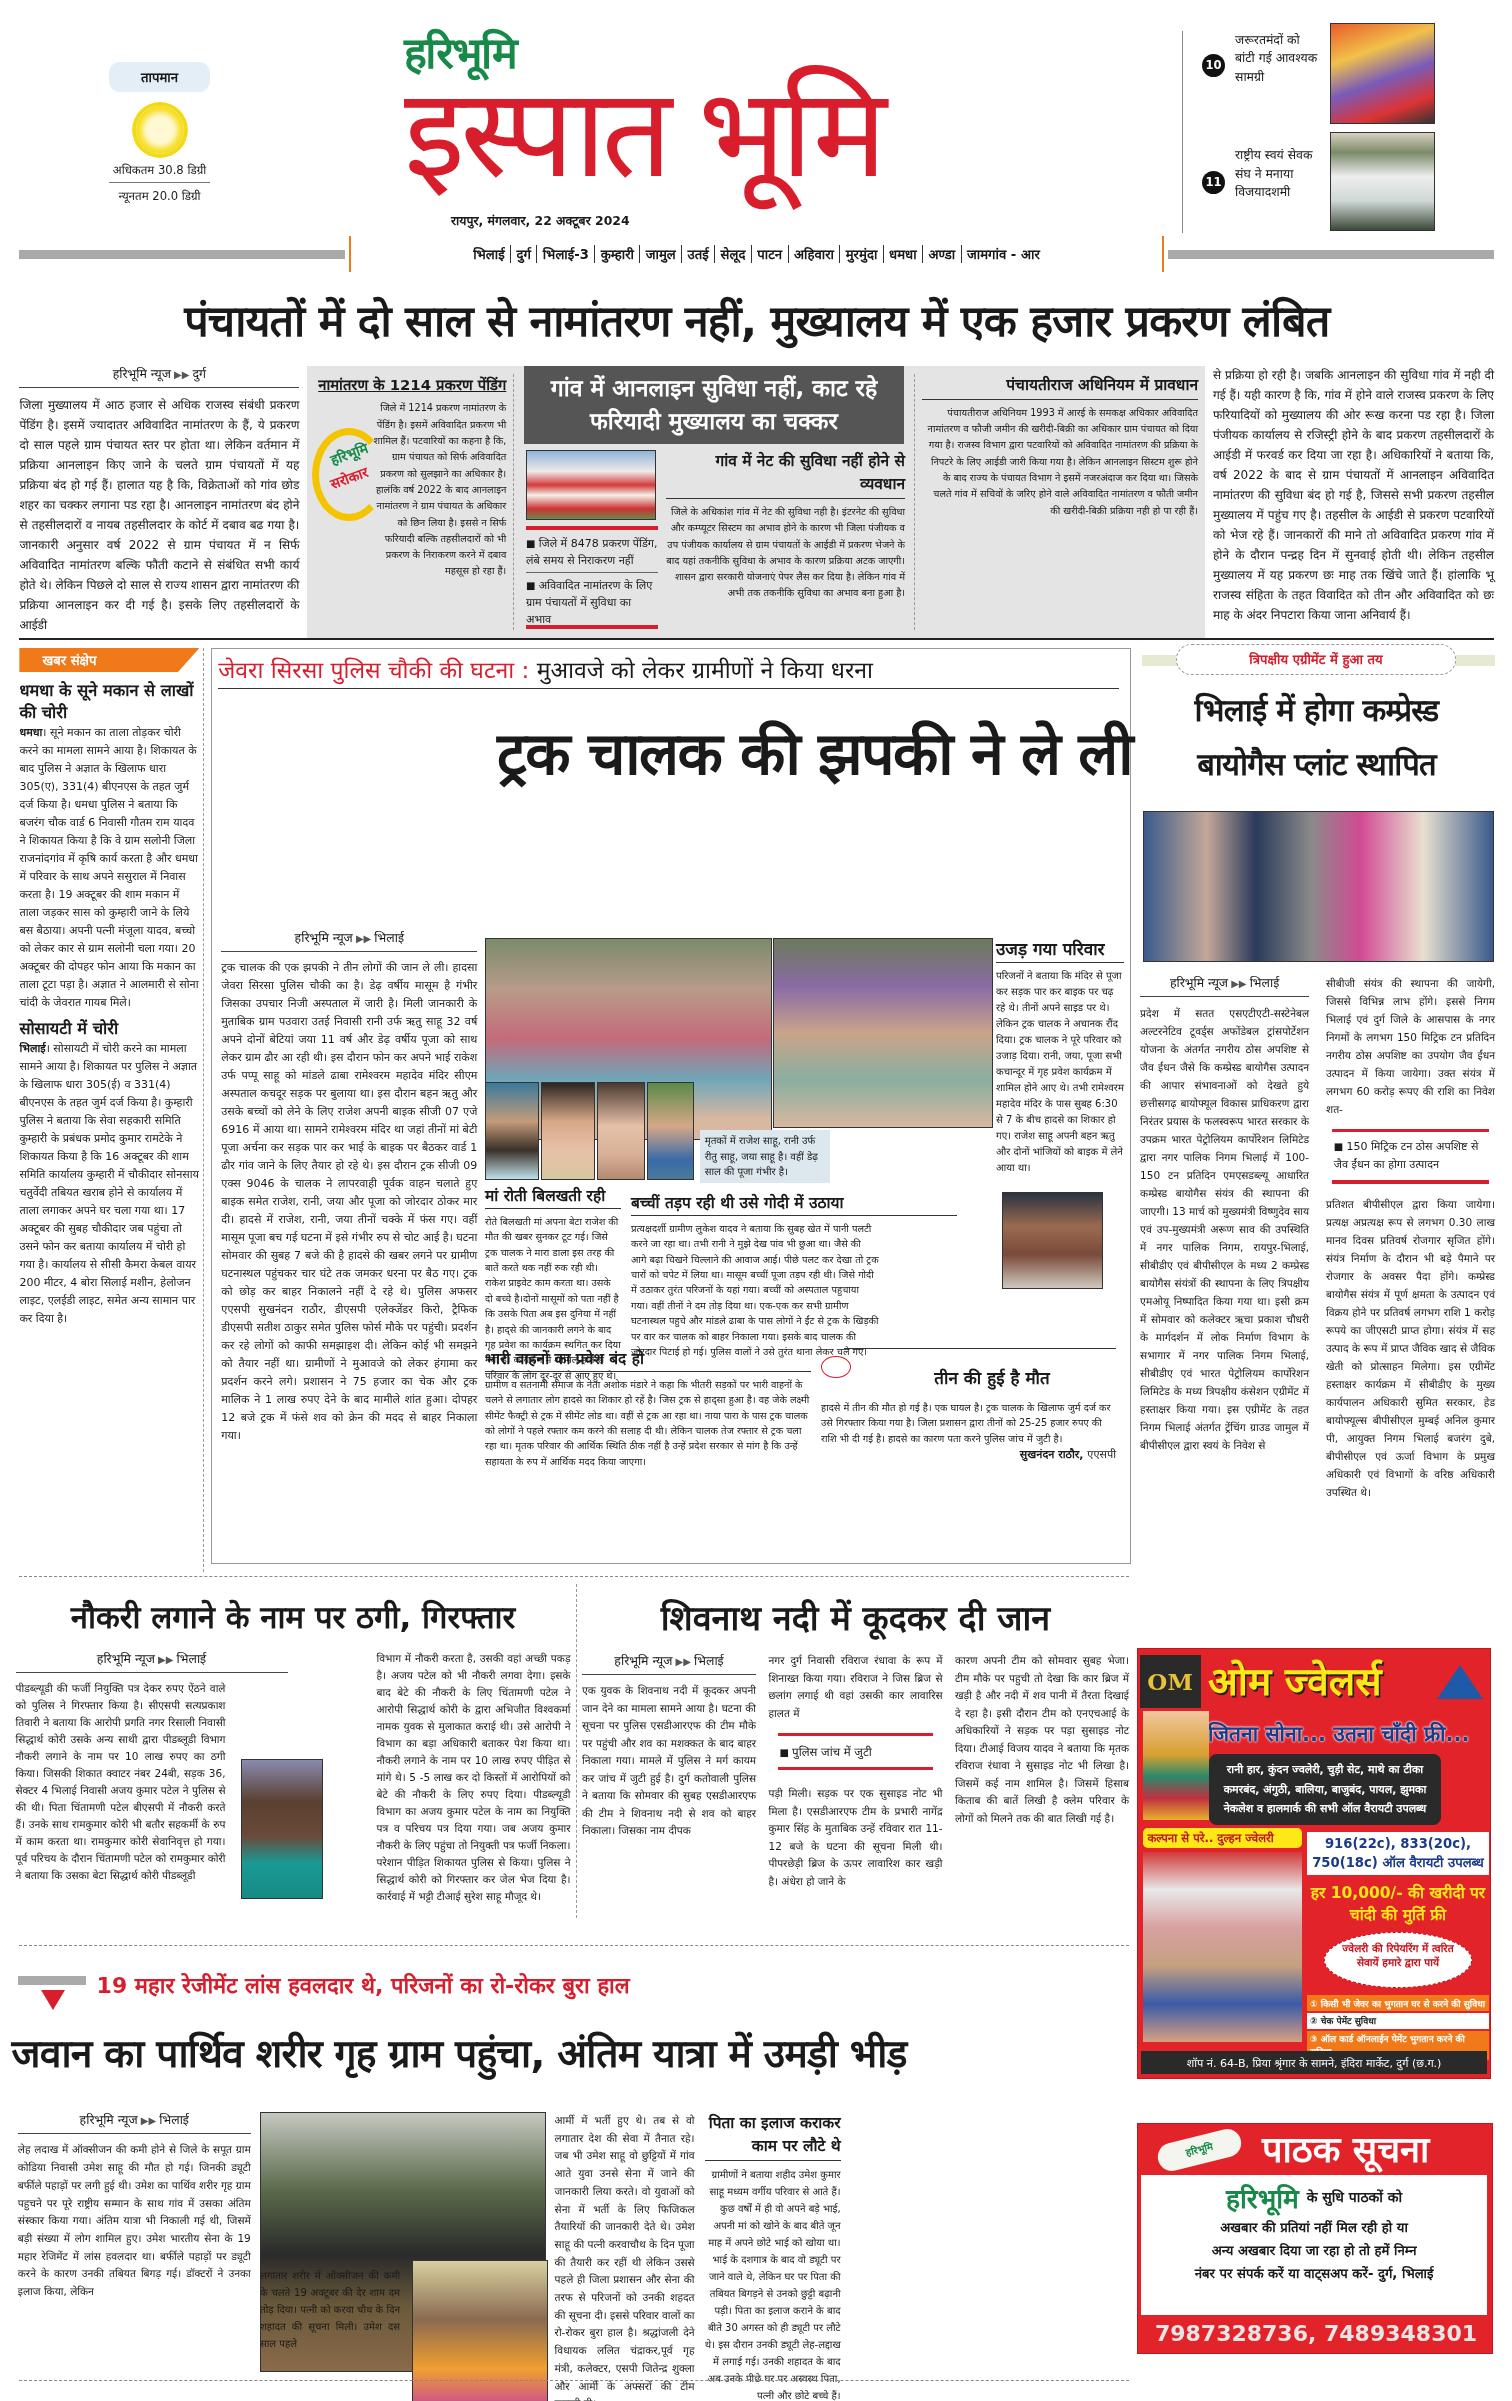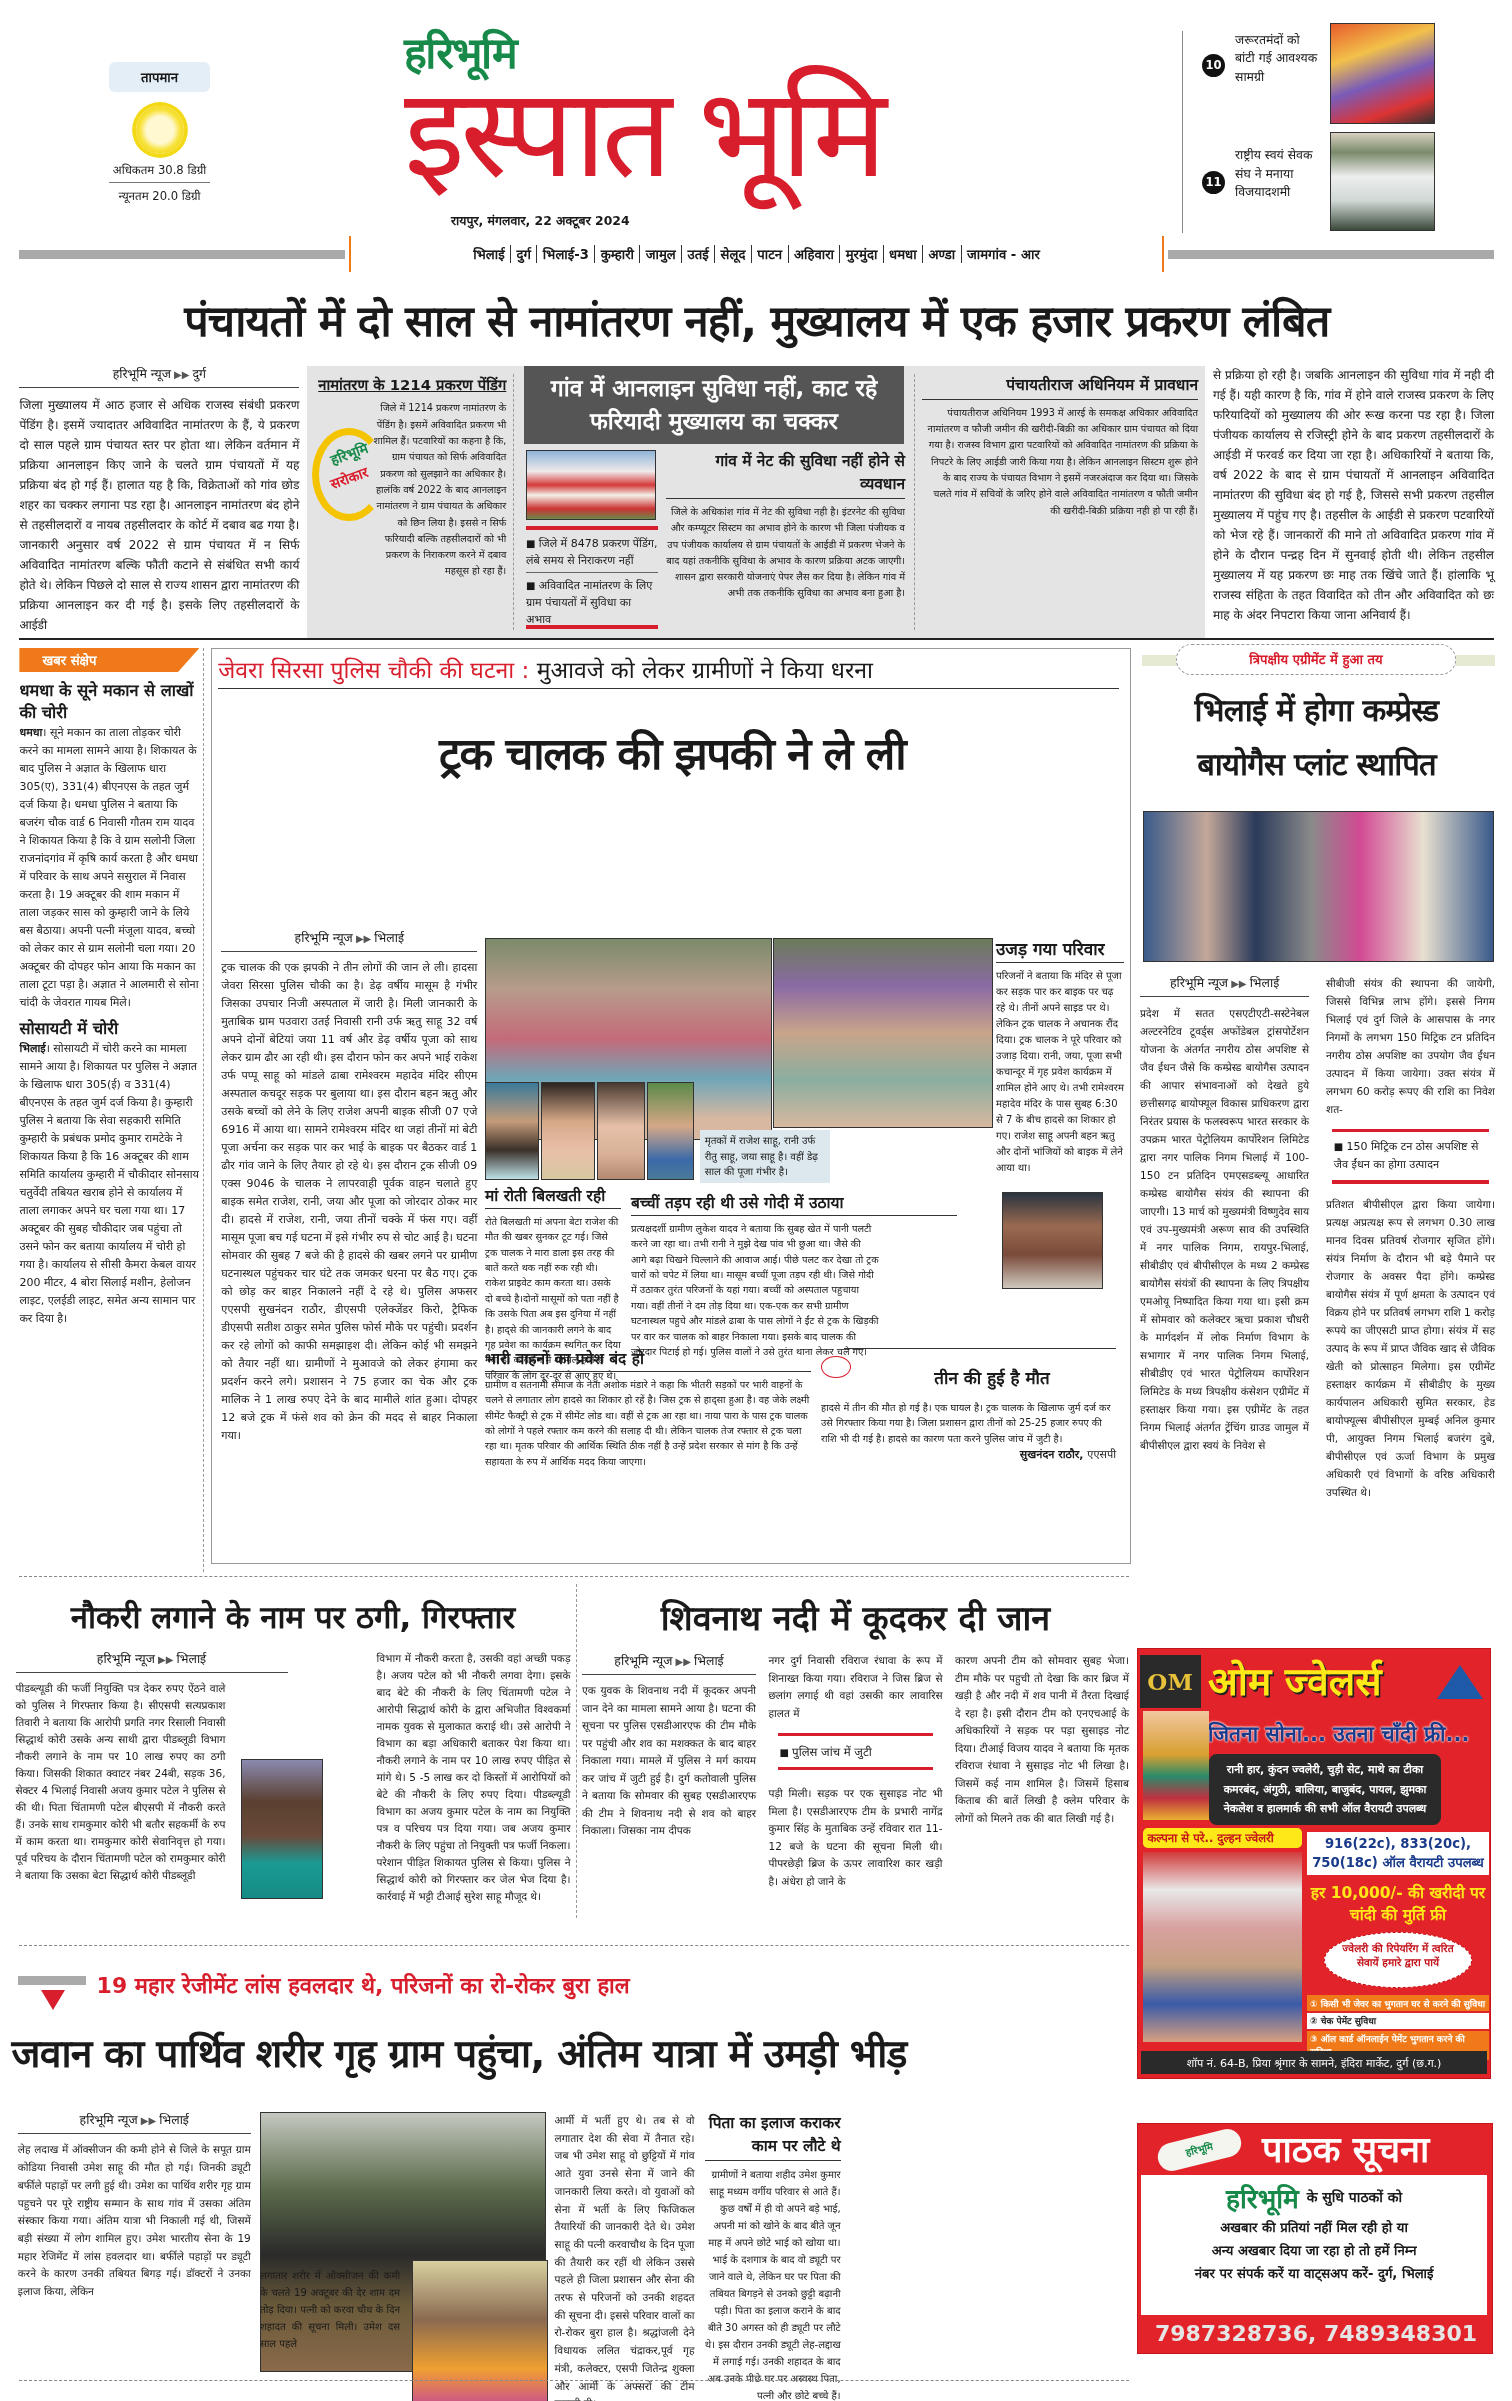--- a/index.html
+++ b/index.html
@@ -13,21 +13,21 @@
 .photo{background:linear-gradient(135deg,#8a9a6a,#c4b29a 40%,#7d8c9c 70%,#5a6b4a);border:0.8px solid #333}
 .subhead{font-weight:bold;text-decoration:underline;font-size:20px;line-height:26.4px}
 .redbar{height:5.4px;background:#d81e2c}
 .bullet::before{content:"■ ";font-size:10px}
 .sep-v{position:absolute;width:0.8px;border-left:0.8px dashed #999}
 </style>
 </head>
 <body>
 
 <div class="abs" style="left:109px;top:62px;width:101px;height:179px;text-align:center">
-  <div style="background:#e4eef6;border-radius:6px;padding:6.2px 0;font-size:13.2px;font-weight:bold">तापमान</div>
+  <div style="background:#e4eef6;border-radius:11px;padding:6.2px 0;font-size:13.2px;font-weight:bold">तापमान</div>
   <div style="margin:14px auto 7.8px;width:48px;height:48px;border-radius:50%;background:radial-gradient(circle,#fff8d0 40%,#f8e238 60%,#e8c800 100%);box-shadow:0 0 0 3.9px #f3d916"></div>
   <div style="font-size:11.6px;padding-bottom:4.7px;border-bottom:1.6px solid #777">अधिकतम 30.8 डिग्री</div>
   <div style="font-size:11.6px;padding-top:4.7px">न्यूनतम 20.0 डिग्री</div>
 </div>
 
 <div class="abs" style="left:404px;top:15.5px;width:559px;height:225px">
   <div style="position:absolute;left:0;top:6.2px;font-size:43px;font-weight:bold;color:#178a4a;letter-spacing:-1.6px">हरिभूमि</div>
   <div style="position:absolute;left:0;top:47px;font-size:124px;line-height:140px;color:#d81e2c;font-family:'DejaVu Sans Condensed','Liberation Sans',sans-serif;letter-spacing:-4.7px;white-space:nowrap">इस्पात भूमि</div>
   <div style="position:absolute;left:47px;top:196px;font-size:12.4px;font-weight:bold">रायपुर, मंगलवार, 22 अक्टूबर 2024</div>
 </div>
@@ -110,21 +110,21 @@
   <p class="small" style="text-align:left;font-size:11px;line-height:18px"><b>धमधा</b><span>। सूने मकान का ताला तोड़कर चोरी करने का मामला सामने आया है। शिकायत के बाद पुलिस ने अज्ञात के खिलाफ धारा 305(ए), 331(4) बीएनएस के तहत जुर्म दर्ज किया है। धमधा पुलिस ने बताया कि बजरंग चौक वार्ड 6 निवासी गौतम राम यादव ने शिकायत किया है कि वे ग्राम सलोनी जिला राजनांदगांव में कृषि कार्य करता है और धमधा में परिवार के साथ अपने ससुराल में निवास करता है। 19 अक्टूबर की शाम मकान में ताला जड़कर सास को कुम्हारी जाने के लिये बस बैठाया। अपनी पत्नी मंजूला यादव, बच्चो को लेकर कार से ग्राम सलोनी चला गया। 20 अक्टूबर की दोपहर फोन आया कि मकान का ताला टूटा पड़ा है। अज्ञात ने आलमारी से सोना चांदी के जेवरात गायब मिले।</span></p>
   <div style="font-size:16.3px;line-height:22px;font-weight:bold;margin-top:6.2px">सोसायटी में चोरी</div>
   <p class="small" style="text-align:left;font-size:11px;line-height:18px"><b>भिलाई</b><span>। सोसायटी में चोरी करने का मामला सामने आया है। शिकायत पर पुलिस ने अज्ञात के खिलाफ धारा 305(ई) व 331(4) बीएनएस के तहत जुर्म दर्ज किया है। कुम्हारी पुलिस ने बताया कि सेवा सहकारी समिति कुम्हारी के प्रबंधक प्रमोद कुमार रामटेके ने शिकायत किया है कि 16 अक्टूबर की शाम समिति कार्यालय कुम्हारी में चौकीदार सोनसाय चतुर्वेदी तबियत खराब होने से कार्यालय में ताला लगाकर अपने घर चला गया था। 17 अक्टूबर की सुबह चौकीदार जब पहुंचा तो उसने फोन कर बताया कार्यालय में चोरी हो गया है। कार्यालय से सीसी कैमरा केबल वायर 200 मीटर, 4 बोरा सिलाई मशीन, हेलोजन लाइट, एलईडी लाइट, समेत अन्य सामान पार कर दिया है।</span></p>
 </div>
 <div class="sep-v" style="left:203px;top:648px;height:924px"></div>
 
 <div class="abs" style="left:211px;top:648px;width:920px;height:916px;border:1.6px solid #999">
   <div style="position:absolute;left:6.2px;top:3.1px;width:901px;font-size:23px;line-height:36px;border-bottom:1.6px solid #333;white-space:nowrap">
     <span style="color:#d81e2c">जेवरा सिरसा पुलिस चौकी की घटना :</span> <span>मुआवजे को लेकर ग्रामीणों ने किया धरना</span>
   </div>
-  <div style="position:absolute;left:0;top:62px;width:920px;text-align:center;font-size:44px;line-height:85px;font-weight:bold;letter-spacing:-1.6px">ट्रक चालक की झपकी ने ले ली</div>
+  <div style="position:absolute;left:0;top:62px;width:920px;text-align:right;font-size:59px;line-height:85px;font-weight:bold;letter-spacing:-1.6px">ट्रक चालक की झपकी ने ले ली</div>
 
   <div style="position:absolute;left:9.3px;top:280px;width:256px">
     <div class="byline"><span>हरिभूमि न्यूज</span><span class="arr">▶▶</span><span>भिलाई</span></div>
     <p style="font-size:11px;line-height:18px;text-align:justify">ट्रक चालक की एक झपकी ने तीन लोगों की जान ले ली। हादसा जेवरा सिरसा पुलिस चौकी का है। डेढ़ वर्षीय मासूम है गंभीर जिसका उपचार निजी अस्पताल में जारी है। मिली जानकारी के मुताबिक ग्राम पउवारा उतई निवासी रानी उर्फ ऋतु साहू 32 वर्ष अपने दोनों बेटियां जया 11 वर्ष और डेढ़ वर्षीय पूजा को साथ लेकर ग्राम ढौर आ रही थी। इस दौरान फोन कर अपने भाई राकेश उर्फ पप्पू साहू को मांडले ढाबा रामेश्वरम महादेव मंदिर सीएम अस्पताल कचदूर सड़क पर बुलाया था। इस दौरान बहन ऋतु और उसके बच्चों को लेने के लिए राजेश अपनी बाइक सीजी 07 एजे 6916 में आया था। सामने रामेश्वरम मंदिर था जहां तीनों मां बेटी पूजा अर्चना कर सड़क पार कर भाई के बाइक पर बैठकर वार्ड 1 ढौर गांव जाने के लिए तैयार हो रहे थे। इस दौरान ट्रक सीजी 09 एक्स 9046 के चालक ने लापरवाही पूर्वक वाहन चलाते हुए बाइक समेत राजेश, रानी, जया और पूजा को जोरदार ठोकर मार दी। हादसे में राजेश, रानी, जया तीनों चक्के में फंस गए। वहीं मासूम पूजा बच गई घटना में इसे गंभीर रुप से चोट आई है। घटना सोमवार की सुबह 7 बजे की है हादसे की खबर लगने पर ग्रामीण घटनास्थल पहुंचकर चार घंटे तक जमकर धरना पर बैठ गए। ट्रक को छोड़ कर बाहर निकालने नहीं दे रहे थे। पुलिस अफसर एएसपी सुखनंदन राठौर, डीएसपी एलेक्जेंडर किरो, ट्रैफिक डीएसपी सतीश ठाकुर समेत पुलिस फोर्स मौके पर पहुंची। प्रदर्शन कर रहे लोगों को काफी समझाइश दी। लेकिन कोई भी समझने को तैयार नहीं था। ग्रामीणों ने मुआवजे को लेकर हंगामा कर प्रदर्शन करने लगे। प्रशासन ने 75 हजार का चेक और ट्रक मालिक ने 1 लाख रुपए देने के बाद मामीले शांत हुआ। दोपहर 12 बजे ट्रक में फंसे शव को क्रेन की मदद से बाहर निकाला गया।</p>
   </div>
 
   <div class="photo" style="position:absolute;left:273px;top:289px;width:287px;height:202px;background:linear-gradient(180deg,#7b8b6a 0%,#b79c8a 25%,#c46a7a 50%,#6fa6b8 70%,#d8b8a0 90%)"></div>
   <div class="photo" style="position:absolute;left:561px;top:289px;width:220px;height:190px;background:linear-gradient(180deg,#6b7b5a 0%,#8a6aa4 25%,#c9a48a 50%,#8aaea0 75%,#d8b8a0)"></div>
   <div class="photo" style="position:absolute;left:273px;top:433px;width:54px;height:98px;background:linear-gradient(180deg,#3a7a9a,#c49b7a 40%,#3a3028 70%,#bde0e8)"></div>
   <div class="photo" style="position:absolute;left:329px;top:433px;width:54px;height:98px;background:linear-gradient(180deg,#2a2420,#d6a888 40%,#e8c0a8 70%,#d8c8a0)"></div>

